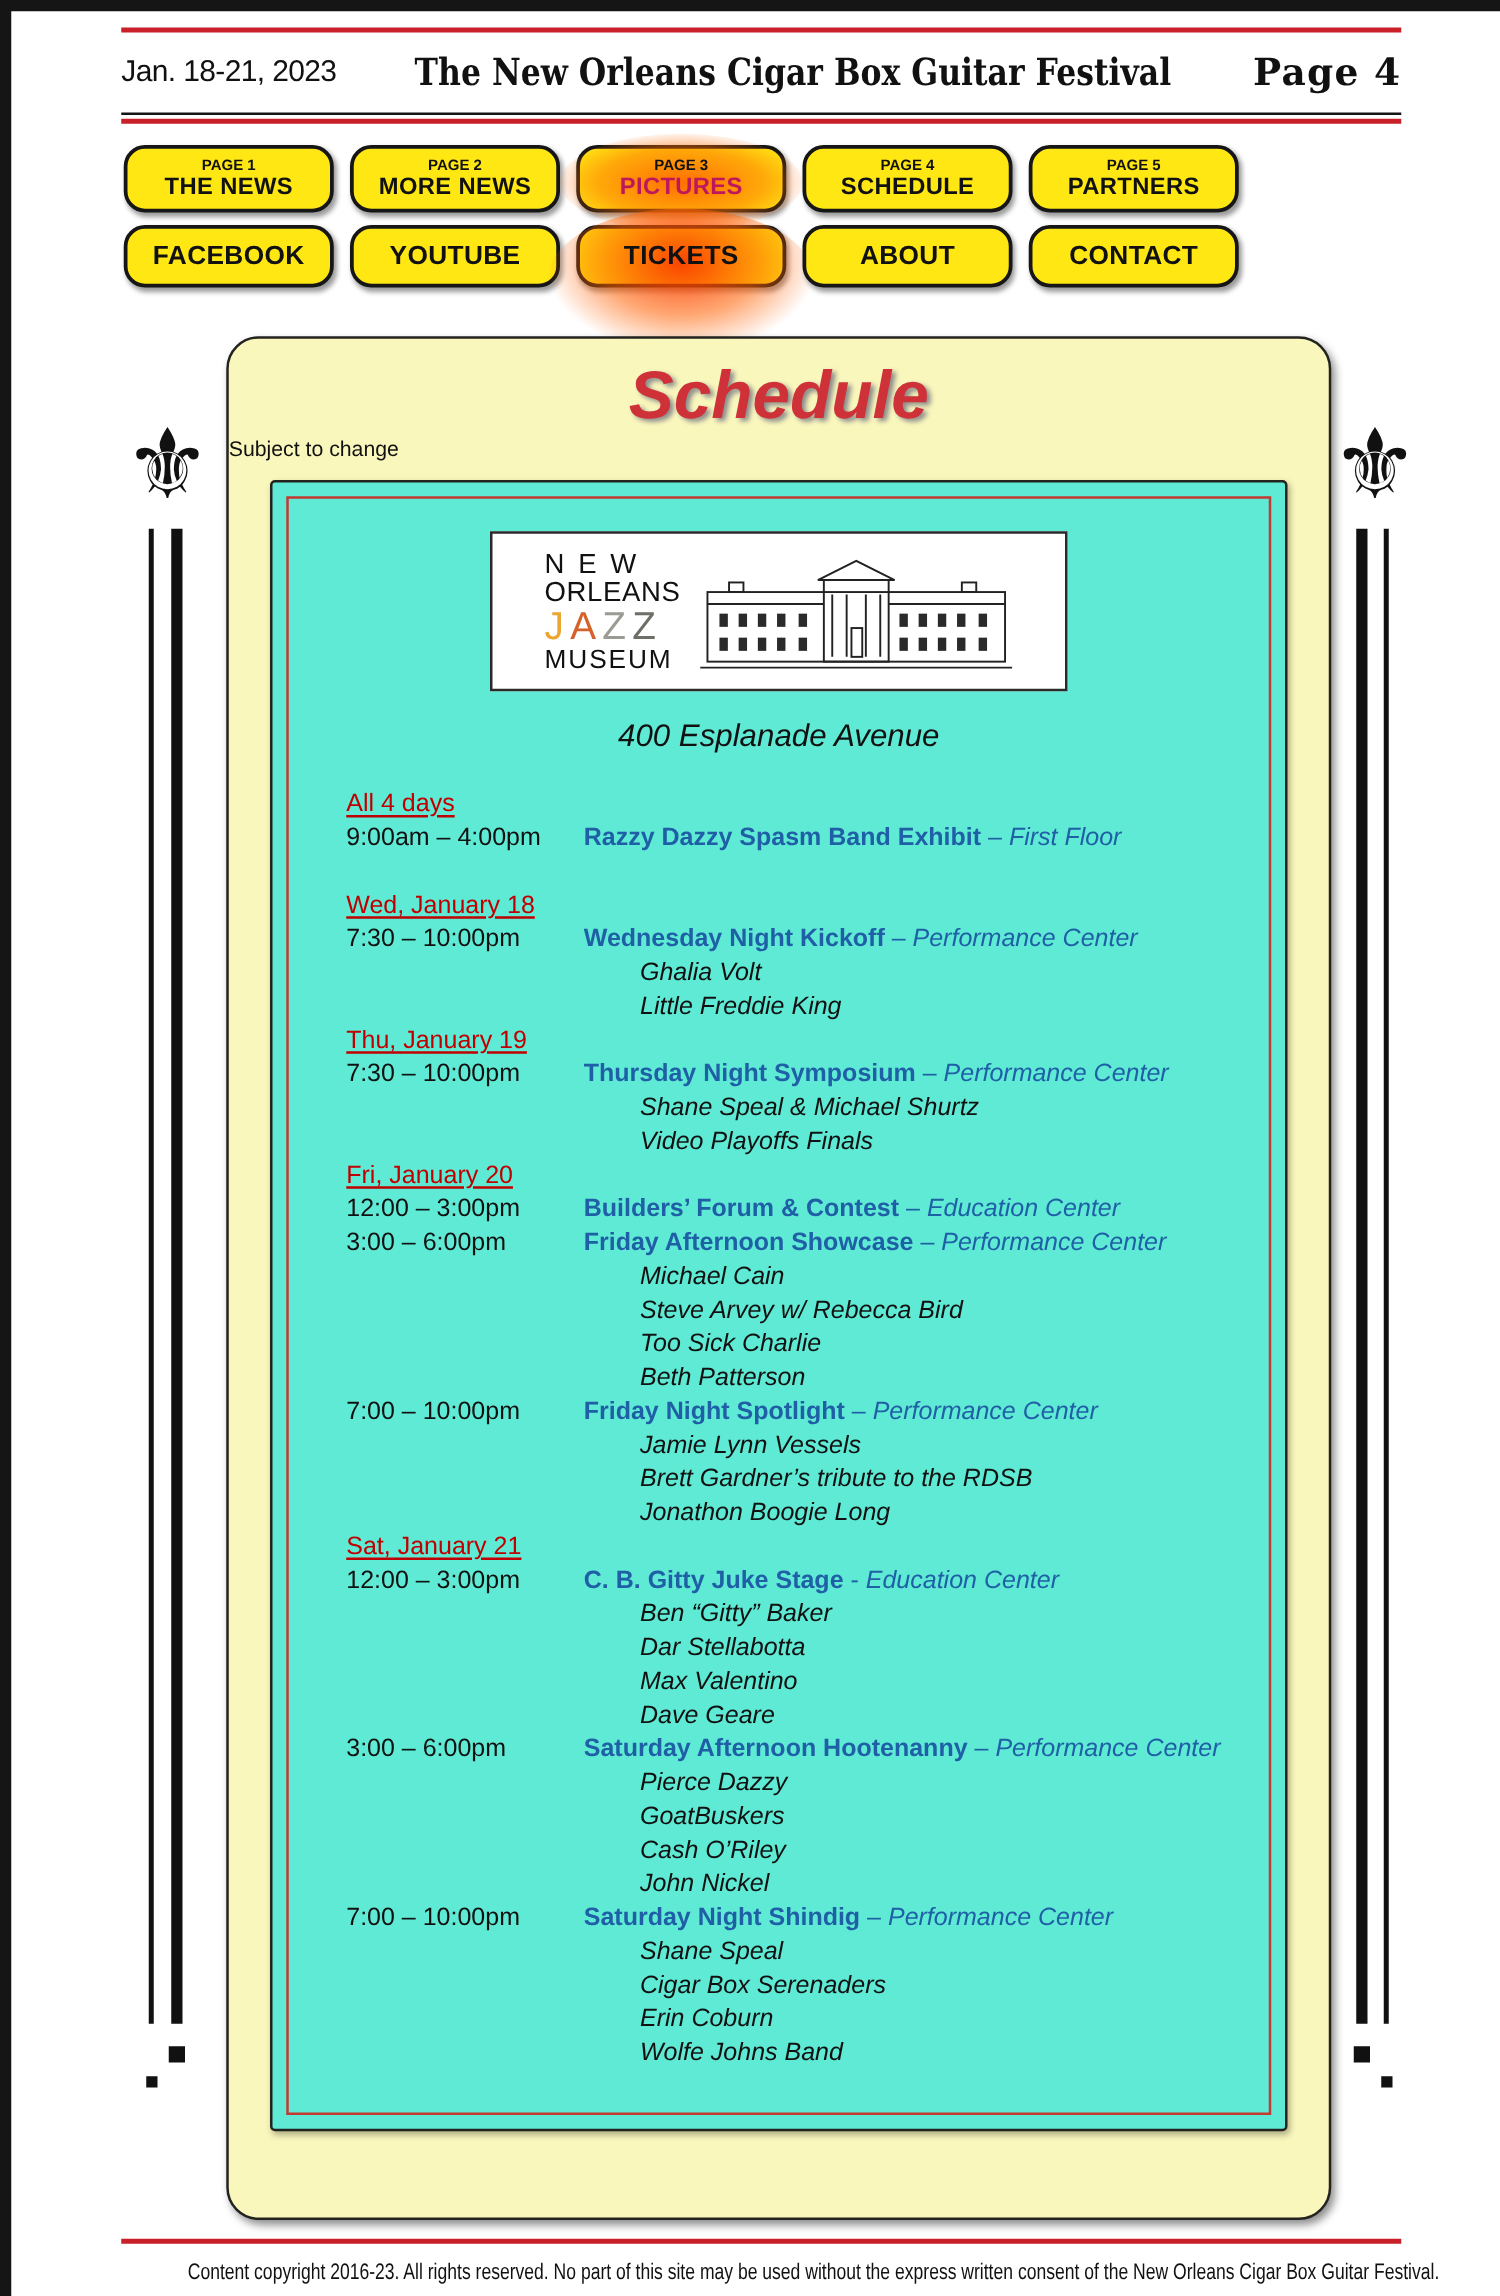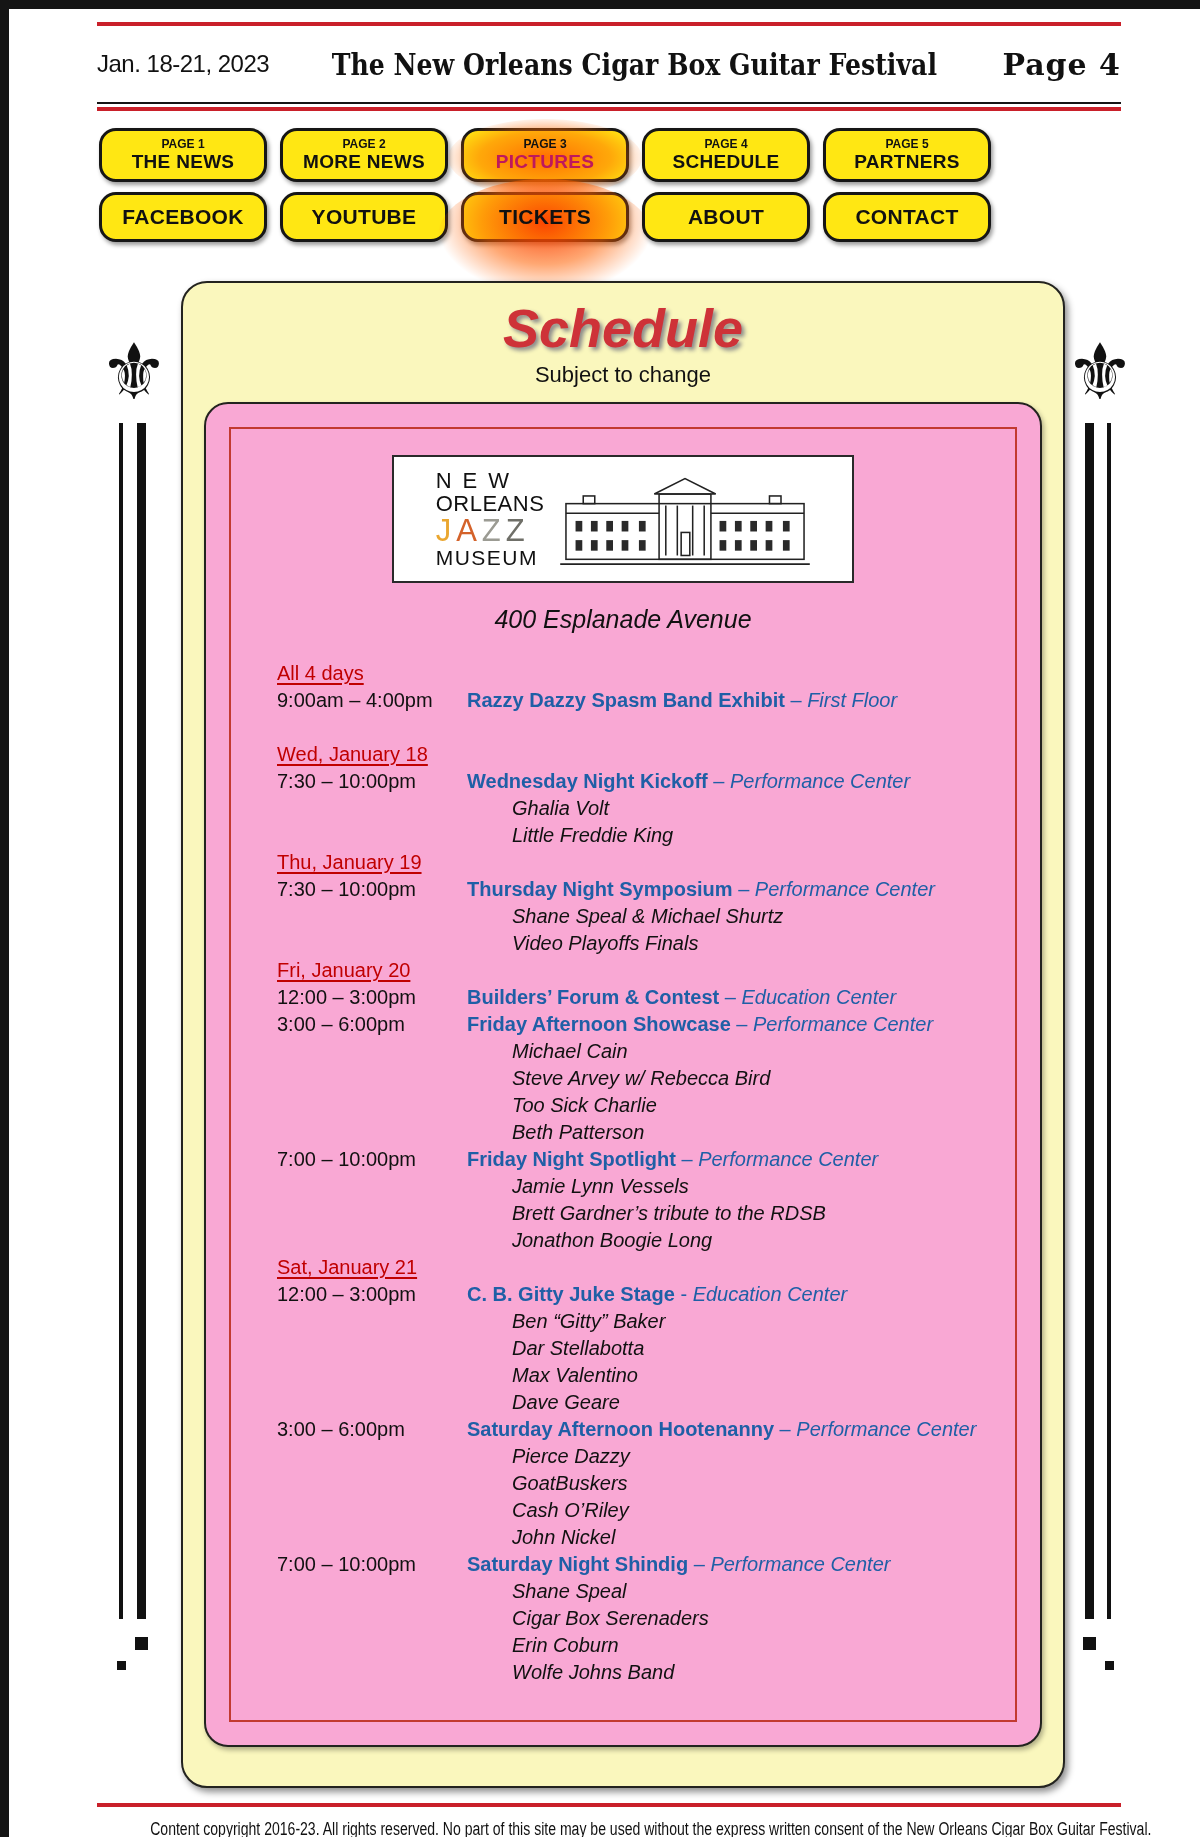--- a/index.html
+++ b/index.html
@@ -1,20 +1,20 @@
 <!DOCTYPE html>
 <html><head>
 <meta charset="utf-8">
 <style>
   html,body{margin:0;padding:0;background:#ddd;}
   .page{position:relative;width:1200px;height:1837px;margin:0 auto;background:#fff;
         border:9px solid #151515;overflow:hidden;font-family:"Liberation Sans",sans-serif;color:#111;}
   .rule-red{height:4px;background:#c9202a;margin:0 88px;}
   .rule-top{margin-top:13px;}
-  .header-row{display:flex;align-items:center;margin:0 88px;height:76px;}
+  .header-row{display:flex;align-items:center;margin:0 88px;height:64px;}
   .header-date{width:210px;font-size:24px;letter-spacing:-0.5px;}
   .header-title-wrap{flex:1;text-align:center;overflow:visible;}
   .header-title{display:inline-block;white-space:nowrap;font-family:"DejaVu Serif",serif;
                 font-weight:700;font-size:30px;transform:scaleX(0.84);transform-origin:center;}
   .header-page{width:150px;text-align:right;font-family:"DejaVu Serif",serif;font-weight:700;
                font-size:30px;letter-spacing:1px;}
   .header-black-rule{margin:0 88px;height:2px;background:#151515;}
   .rule-under-header{margin-top:3px;}
 
   .nav{margin:17px 0 0 90px;width:866px;}
@@ -33,23 +33,23 @@
            background:radial-gradient(ellipse at center,rgba(255,106,0,0.95) 0%,rgba(255,106,0,0.5) 48%,rgba(255,106,0,0) 75%);}
   .nav-row1 .nav-btn.highlighted .nav-label{color:#be185d;text-shadow:0 0 2px rgba(255,120,0,0.6);}
   .nav-row2 .nav-btn.highlighted::before{left:-26px;right:-26px;top:-16px;bottom:-54px;
            background:radial-gradient(ellipse at 50% 38%,rgba(250,60,0,0.95) 0%,rgba(255,96,0,0.55) 42%,rgba(255,120,0,0) 72%);}
 
   .card{position:relative;margin:39px 0 0 172px;width:880px;height:1487px;background:#faf7bd;
         border:2px solid #23231f;border-radius:26px;box-shadow:3px 4px 7px rgba(0,0,0,0.45);
         padding-top:16px;z-index:2;}
   .schedule-title{text-align:center;font-size:54px;line-height:58px;font-weight:700;font-style:italic;
         color:#ce3238;text-shadow:3px 3px 4px #8a8a8a;}
-  .schedule-subtitle{text-align:center;font-size:22px;margin-top:5px;}
-  .panel{margin:14px auto 0;width:788px;background:#f9a8d4;border:2px solid #23231f;border-radius:24px;
-        padding:23px;box-shadow:2px 3px 5px rgba(0,0,0,0.3);}
+  .schedule-subtitle{font-size:17px;margin-top:5px;}
+  .panel{margin:14px auto 0;width:788px;background:#5eead4;border:2px solid #23231f;border-radius:4px;
+        padding:11px;box-shadow:2px 3px 5px rgba(0,0,0,0.3);}
   .panel-inner{border:2px solid #c23a30;padding:26px 0 34px;}
 
   .logo-box{margin:0 auto;width:458px;height:124px;background:#fff;border:2px solid #2a2a2a;
         display:flex;align-items:center;justify-content:center;gap:16px;}
   .logo-text{line-height:1.05;}
   .logo-new{font-size:22px;letter-spacing:11px;}
   .logo-orleans{font-size:22px;letter-spacing:0.5px;}
   .logo-jazz{font-size:31px;font-weight:400;letter-spacing:5px;}
   .logo-museum{font-size:21px;letter-spacing:1.5px;}
   .building{width:250px;height:96px;}

